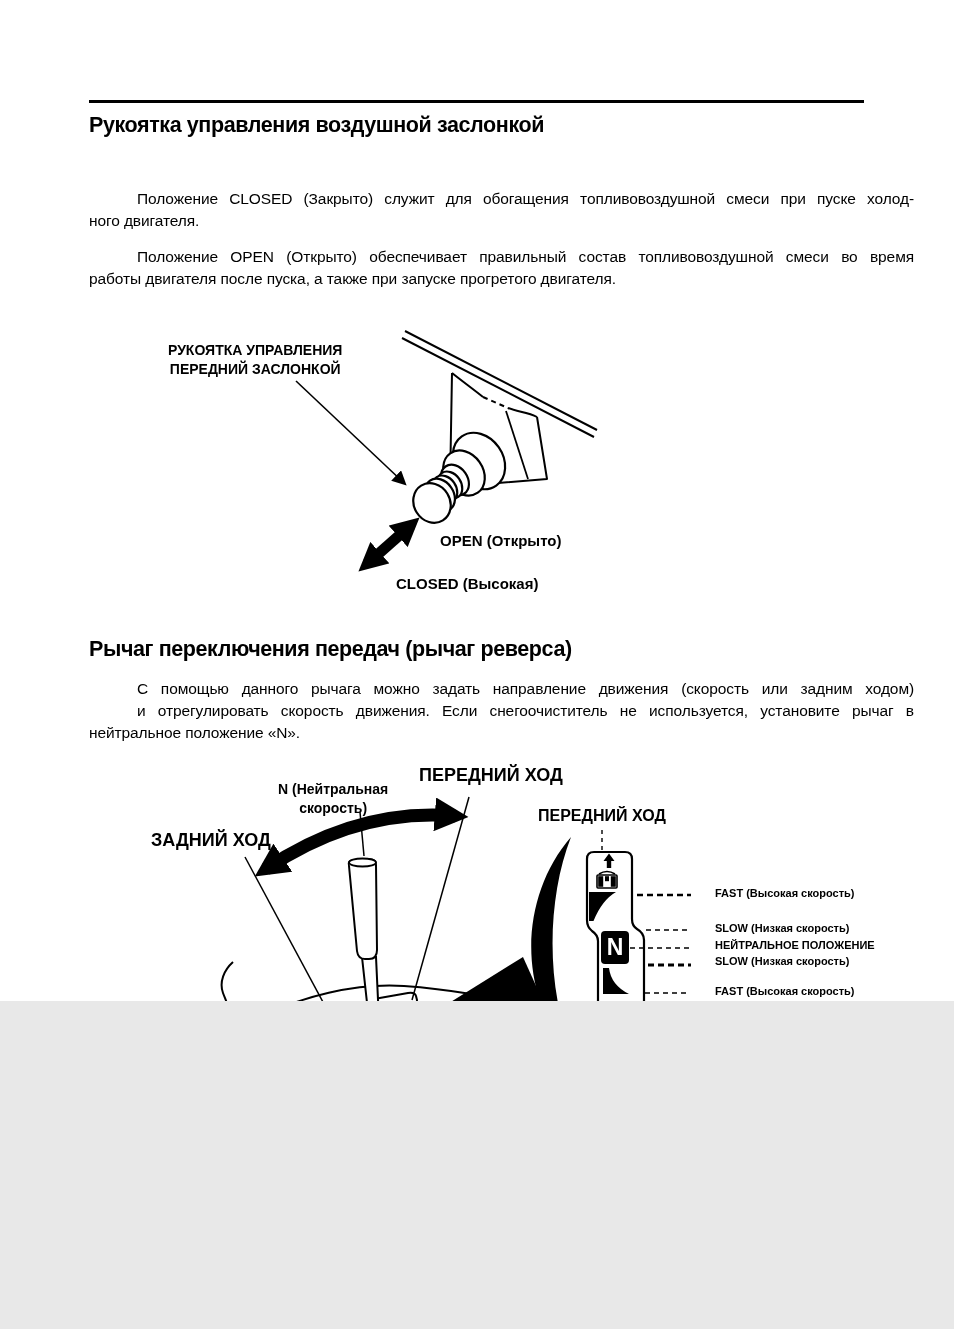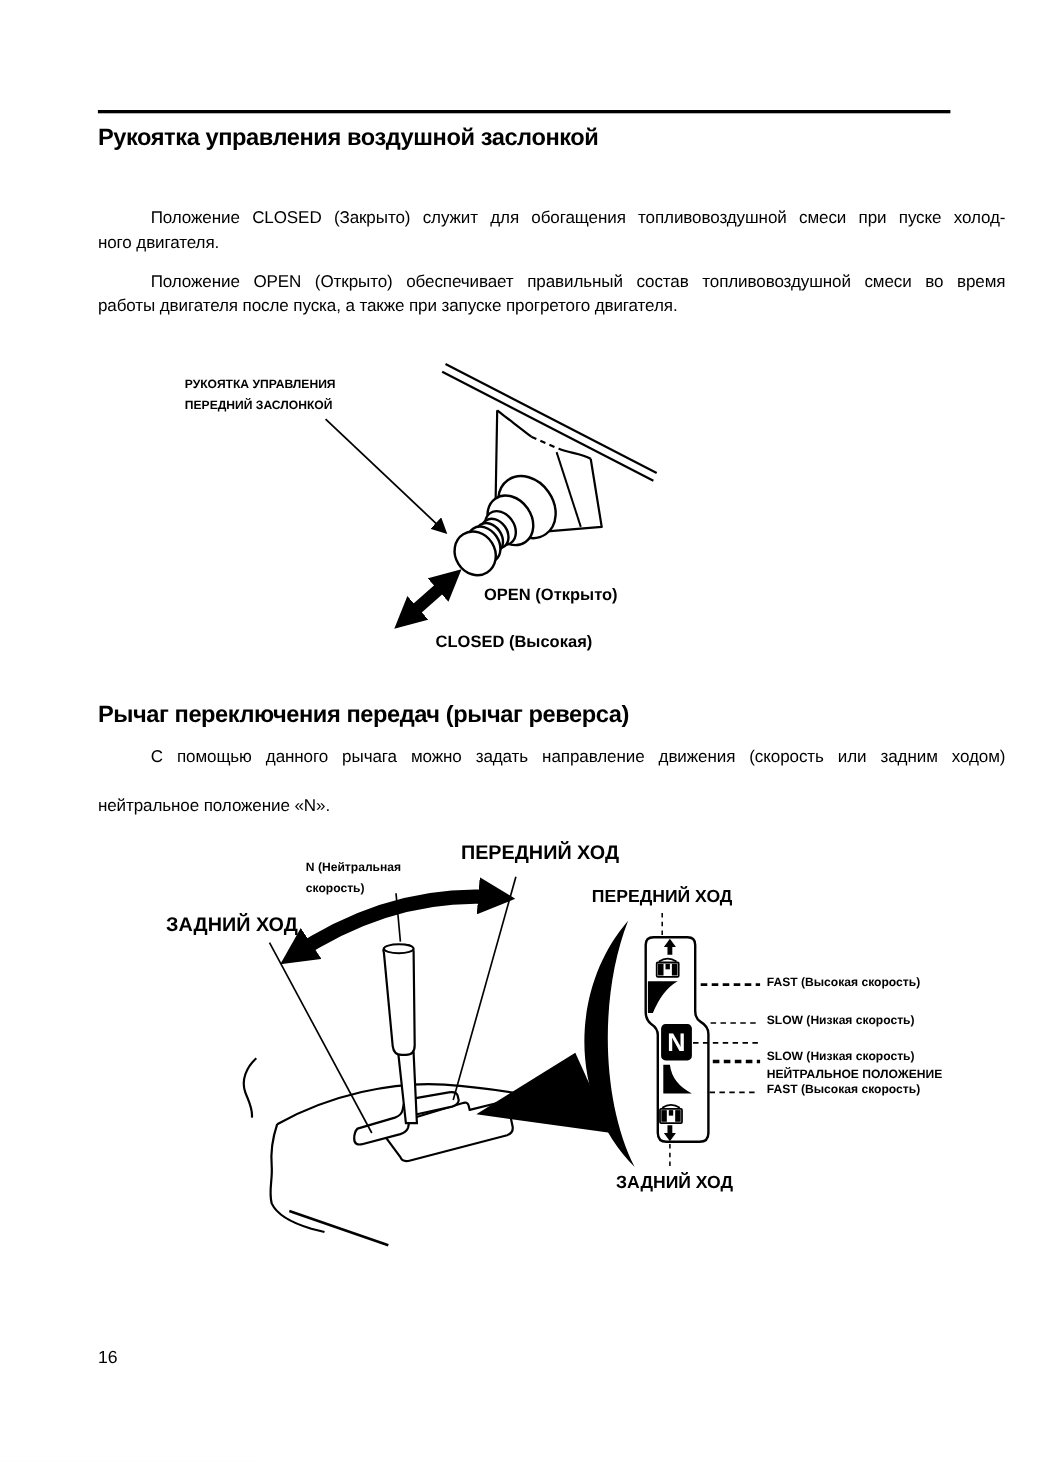--- a/index.html
+++ b/index.html
@@ -1,27 +1,27 @@
 <!DOCTYPE html>
 <html><head>
 <meta charset="utf-8">
 <style>
   html,body{margin:0;padding:0;background:#e8e8e8;}
-  .page{position:relative;width:954px;height:1329px;background:#ffffff;margin:0 auto;
+  .page{position:relative;width:954px;height:1001px;background:#ffffff;margin:0 auto;
         font-family:"Liberation Sans",sans-serif;color:#000;overflow:hidden;}
   .rule{position:absolute;left:89px;top:100px;width:775px;height:3px;background:#000;}
   .h{position:absolute;left:89px;margin:0;font-size:21.5px;font-weight:bold;letter-spacing:-0.4px;white-space:nowrap;}
   .bl{position:absolute;left:89px;width:777px;font-size:15.5px;line-height:22px;letter-spacing:-0.1px;white-space:normal;}
   .just{text-align:justify;text-align-last:justify;margin-left:48px;}
   .lab{position:absolute;font-weight:bold;white-space:nowrap;}
-  .lab15{font-size:11px;line-height:19px;}
+  .lab15{font-size:14px;line-height:19px;text-align:center;}
   .lab14{font-size:15px;text-align:right;}
   .lab18{font-size:18px;}
   .lab16{font-size:16px;}
-  .lab11{font-size:11px;line-height:13px;}
+  .lab11{font-size:11px;line-height:13px;margin-left:18px;}
   .nbadge{position:absolute;left:601px;top:931px;width:28px;height:33px;background:#000;border-radius:4px;
           display:flex;align-items:center;justify-content:center;color:#fff;font-weight:bold;font-size:23px;}
   .pageno{position:absolute;left:89px;top:1226px;font-size:16px;}
   svg{position:absolute;}
 </style>
 </head>
 <body>
 
 <div class="page">
 
@@ -69,20 +69,21 @@
 
   <div class="lab lab15" style="left:168px;top:341px">
     <div>РУКОЯТКА УПРАВЛЕНИЯ</div>
     <div>ПЕРЕДНИЙ ЗАСЛОНКОЙ</div>
   </div>
   <div class="lab lab14" style="left:440px;top:532px">OPEN (Открыто)</div>
   <div class="lab lab14" style="left:396px;top:575px">CLOSED (Высокая)</div>
 
   <h1 class="h" style="top:637px">Рычаг переключения передач (рычаг реверса)</h1>
   <div class="bl just" style="top:678px">С помощью данного рычага можно задать направление движения (скорость или задним ходом)</div>
+  <div class="bl just" style="top:700px">и отрегулировать скорость движения. Если снегоочиститель не используется, установите рычаг в</div>
   <div class="bl" style="top:722px">нейтральное положение «N».</div>
 
   <svg style="left:140px;top:760px" width="814" height="375" viewBox="140 760 814 375">
     <defs>
       <marker id="mA" markerWidth="2.6" markerHeight="2.6" refX="6" refY="5" orient="auto-start-reverse" markerUnits="strokeWidth" viewBox="0 0 10 10">
         <path d="M0,0 L10,5 L0,10 Z" fill="#000"></path>
       </marker>
     </defs>
 
     <path d="M266,869 Q357,808 455,816" fill="none" stroke="#000" stroke-width="13" marker-start="url(#mA)" marker-end="url(#mA)"></path>
@@ -148,20 +149,20 @@
   <div class="lab lab15" style="left:278px;top:780px">
     <div>N (Нейтральная</div>
     <div>скорость)</div>
   </div>
   <div class="lab lab18" style="left:151px;top:830px">ЗАДНИЙ ХОД</div>
   <div class="lab lab16" style="left:538px;top:807px">ПЕРЕДНИЙ ХОД</div>
   <div class="lab lab16" style="left:560px;top:1067px">ЗАДНИЙ ХОД</div>
 
   <div class="lab lab11" style="left:697px;top:887px">FAST (Высокая скорость)</div>
   <div class="lab lab11" style="left:697px;top:922px">SLOW (Низкая скорость)</div>
-  <div class="lab lab11" style="left:697px;top:971px">НЕЙТРАЛЬНОЕ ПОЛОЖЕНИЕ</div>
+  <div class="lab lab11" style="left:697px;top:939px">НЕЙТРАЛЬНОЕ ПОЛОЖЕНИЕ</div>
   <div class="lab lab11" style="left:697px;top:955px">SLOW (Низкая скорость)</div>
   <div class="lab lab11" style="left:697px;top:985px">FAST (Высокая скорость)</div>
 
   <div class="nbadge">N</div>
 
   <div class="pageno">16</div>
 </div>
 
 </body></html>

